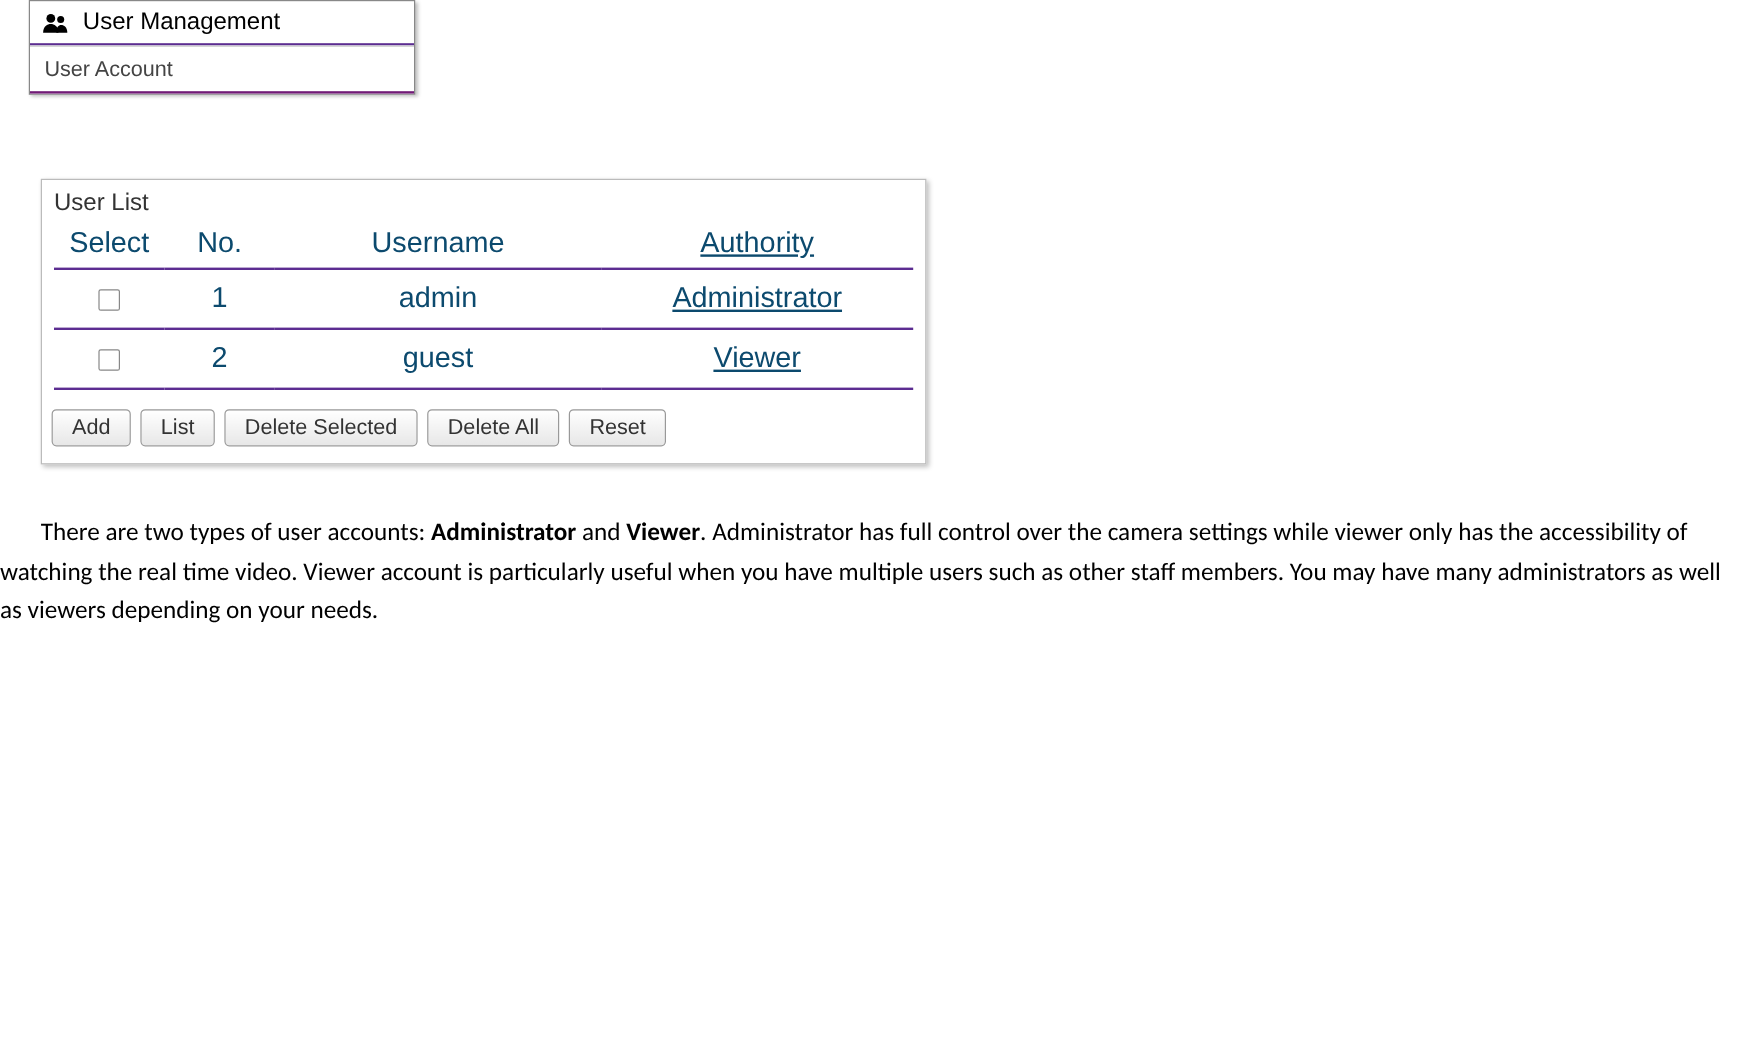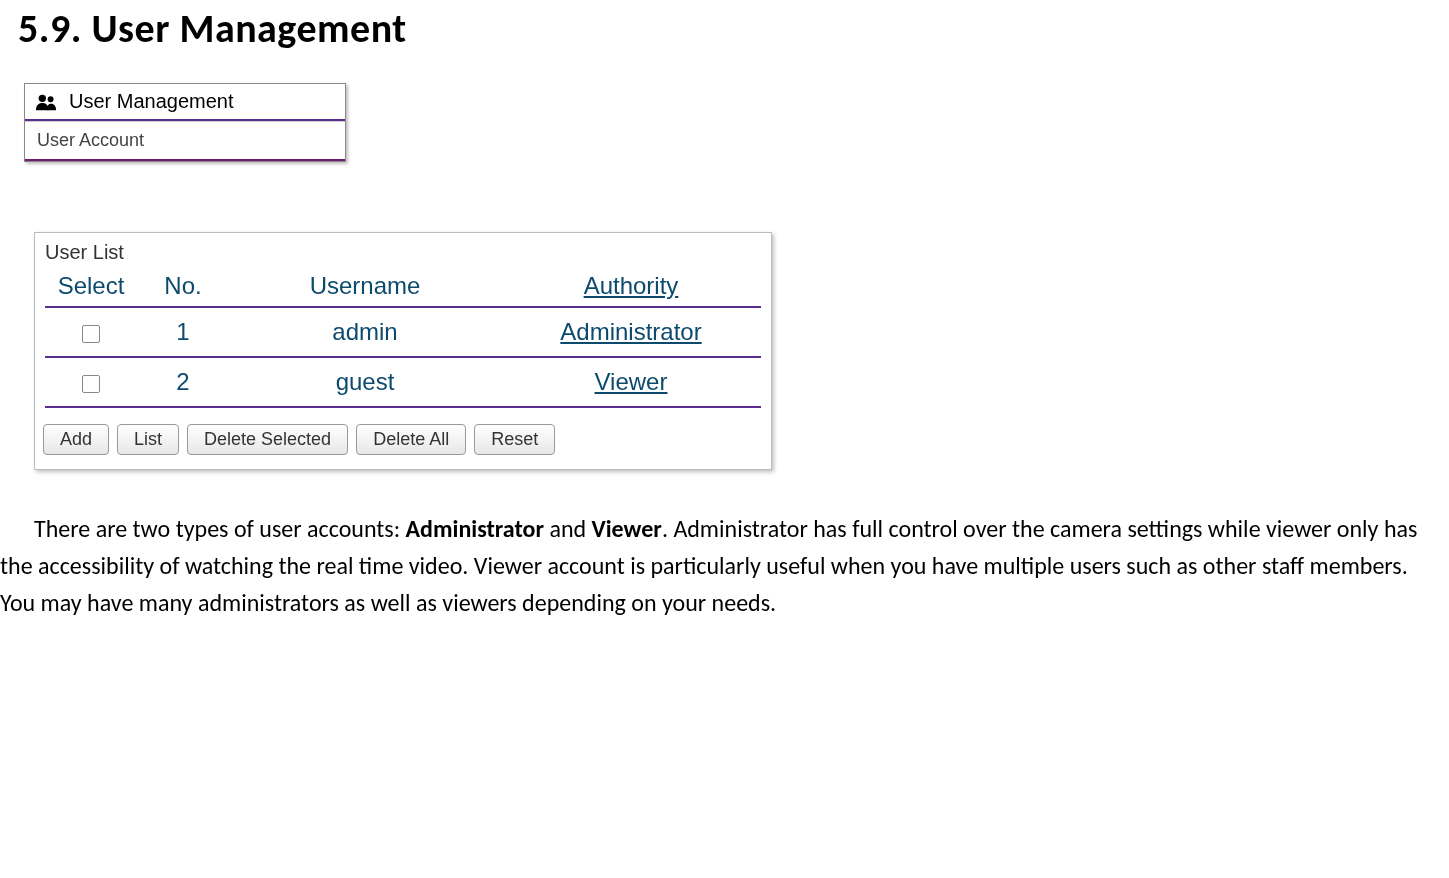--- a/index.html
+++ b/index.html
@@ -114,33 +114,32 @@
     border: 1px solid #999;
     border-radius: 4px;
     background: linear-gradient(#ffffff, #e7e7e7);
     cursor: pointer;
   }
 
   
   .body-para {
     margin: 40px 0 0 0;
     padding: 0 4px 0 0;
-    font-size: 24px;
+    font-size: 21px;
     line-height: 1.55;
     color: #000;
   }
   .body-para .indent { display: inline-block; width: 34px; }
   .body-para b { font-weight: 700; }
 </style>
 </head>
 <body>
 
 <div class="page">
 
-  <div class="heading">5.9.    User Management</div>
 
   <div class="nav-shot">
     <div class="nav-header">
       <span class="icon">
         <svg viewBox="0 0 24 18">
           <circle cx="8" cy="5" r="4" fill="#000"></circle>
           <path d="M1 18 C1 12 5 10 8 10 C11 10 15 12 15 18 Z" fill="#000"></path>
           <circle cx="17" cy="6" r="3.2" fill="#000"></circle>
           <path d="M13 18 C13 13 15 11 17.5 11 C20 11 23 13 23 18 Z" fill="#000"></path>
         </svg>

